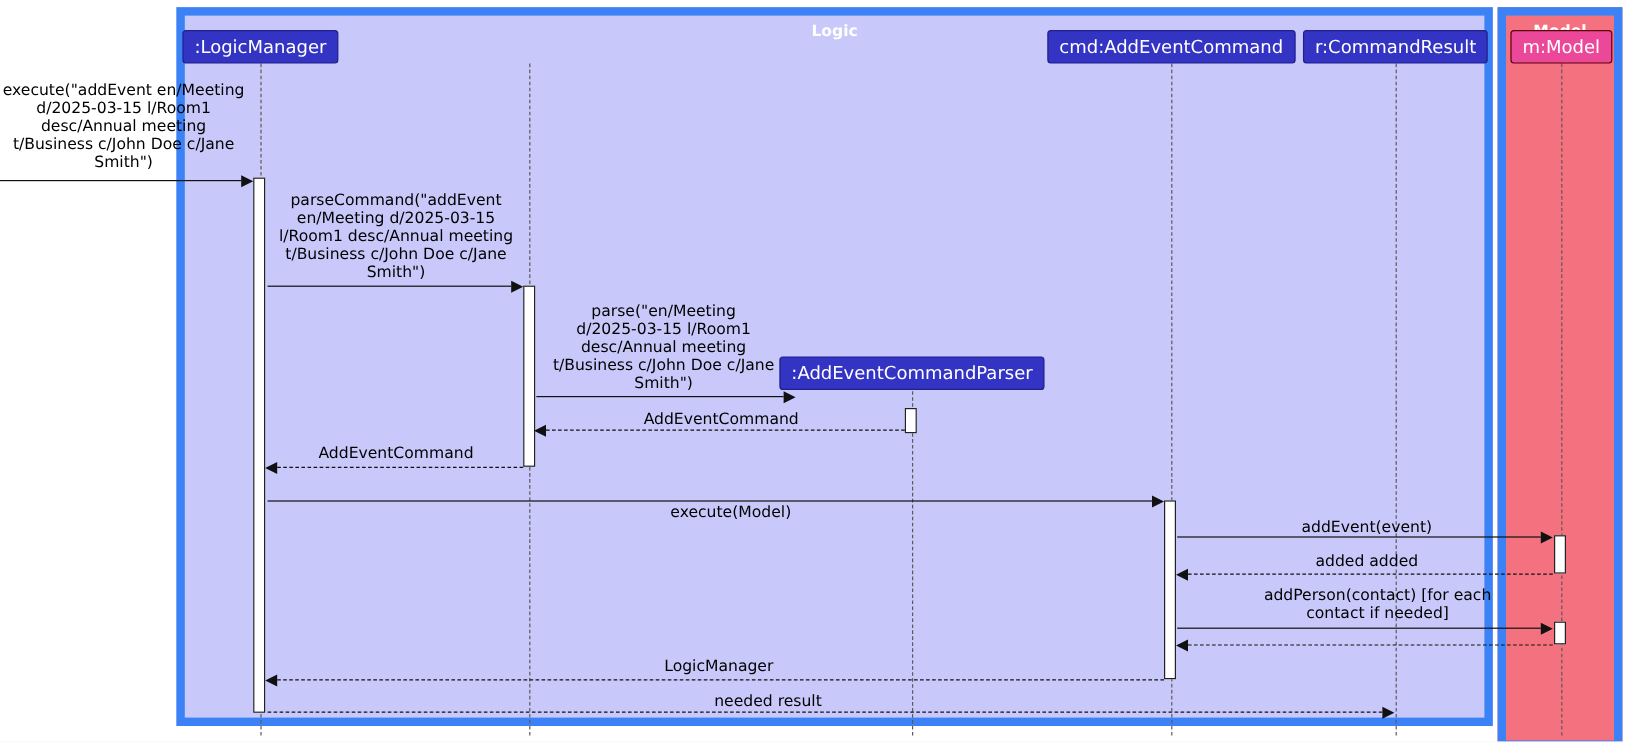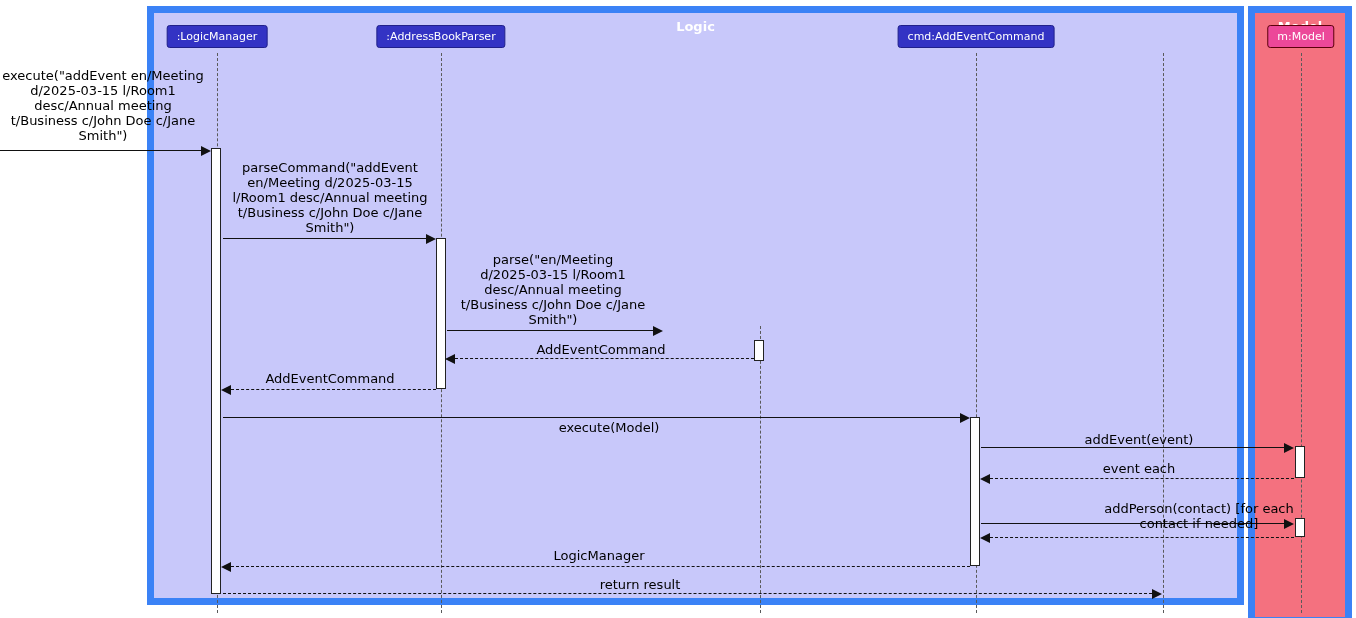--- a/index.html
+++ b/index.html
@@ -24,21 +24,21 @@
   .lifeline{
     position:absolute;width:0;
     border-left:1px dashed #5a5a5a;
     z-index:1;
   }
   .participant{
     position:absolute;
     transform:translateX(-50%);
     background:#3333c4;color:#ffffff;
     border:1px solid #20208a;border-radius:3px;
-    padding:4px 9px;font-size:11px;white-space:nowrap;
+    padding:4px 9px;font-size:15px;white-space:nowrap;
     z-index:5;
   }
   .participant.model{background:#ec4899;border-color:#5c000a;}
   .activation{
     position:absolute;width:10px;
     background:#ffffff;border:1px solid #222222;
     box-sizing:border-box;z-index:2;
   }
   .arrow{
     position:absolute;height:0;
@@ -116,24 +116,25 @@
 Smith")</div>
   <div class="msg-label" style="left:553px;top:252px;width:212px;">parse("en/Meeting
 d/2025-03-15 l/Room1
 desc/Annual meeting
 t/Business c/John Doe c/Jane
 Smith")</div>
   <div class="msg-label" style="left:601px;top:342px;">AddEventCommand</div>
   <div class="msg-label" style="left:330px;top:371px;">AddEventCommand</div>
   <div class="msg-label" style="left:609px;top:400px;margin-top:20px;">execute(Model)</div>
   <div class="msg-label" style="left:1139px;top:432px;text-align:right;">addEvent(event)</div>
-  <div class="msg-label" style="left:1139px;top:461px;">event each</div>
-  <div class="msg-label" style="left:1199px;top:489px;width:230px;margin-top:12px;">addPerson(contact) [for each
+  <div class="msg-label" style="left:1139px;top:461px;">added added</div>
+  <div class="msg-label" style="left:1148px;top:489px;width:230px;">addPerson(contact) [for each
 contact if needed]</div>
   <div class="msg-label" style="left:599px;top:548px;">LogicManager</div>
-  <div class="msg-label" style="left:640px;top:577px;">return result</div>
+  <div class="msg-label" style="left:640px;top:577px;">needed result</div>
 
   <div class="participant" style="left:217px;top:25px;">:LogicManager</div>
-  <div class="participant" style="left:441px;top:25px;">:AddressBookParser</div>
+  <div class="participant" style="left:760px;top:297px;">:AddEventCommandParser</div>
   <div class="participant" style="left:976px;top:25px;">cmd:AddEventCommand</div>
+  <div class="participant" style="left:1163px;top:25px;">r:CommandResult</div>
   <div class="participant model" style="left:1301px;top:25px;">m:Model</div>
 
 </div>
 
 </body></html>

